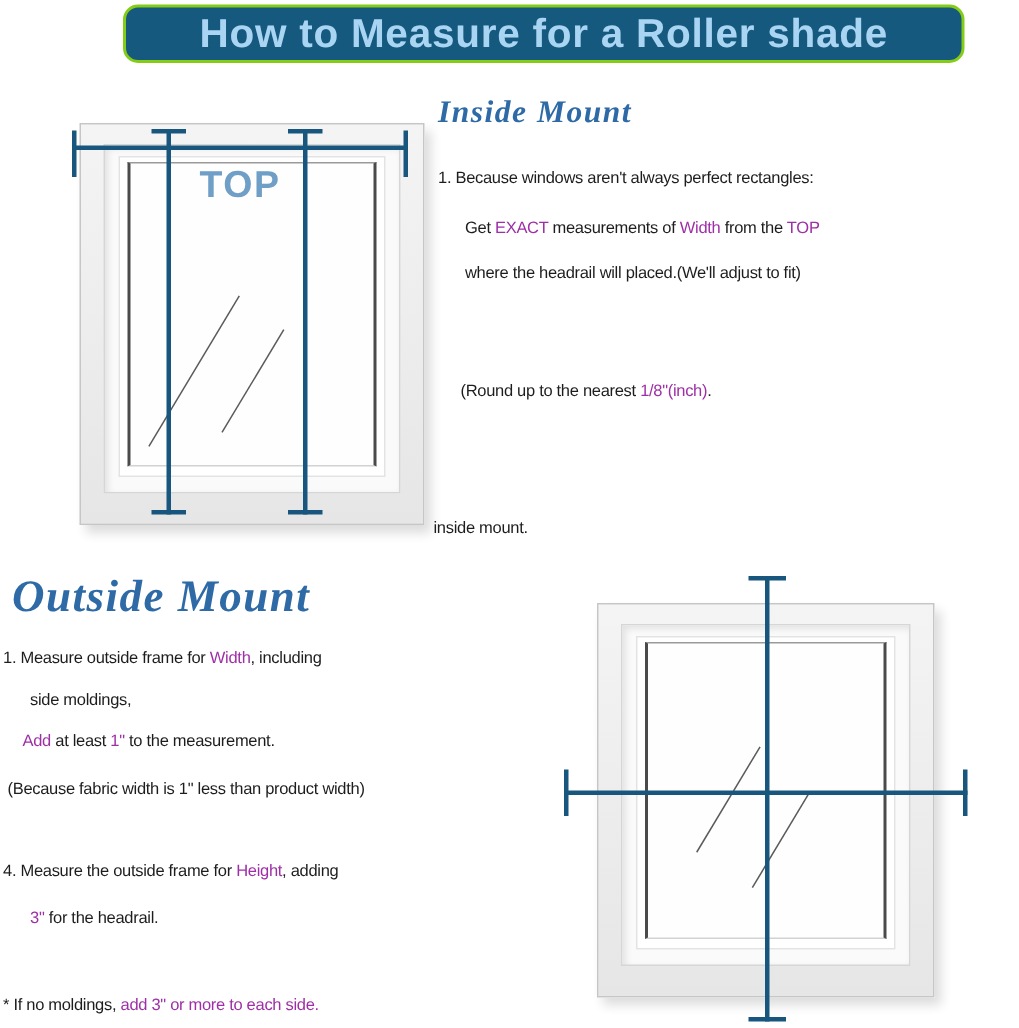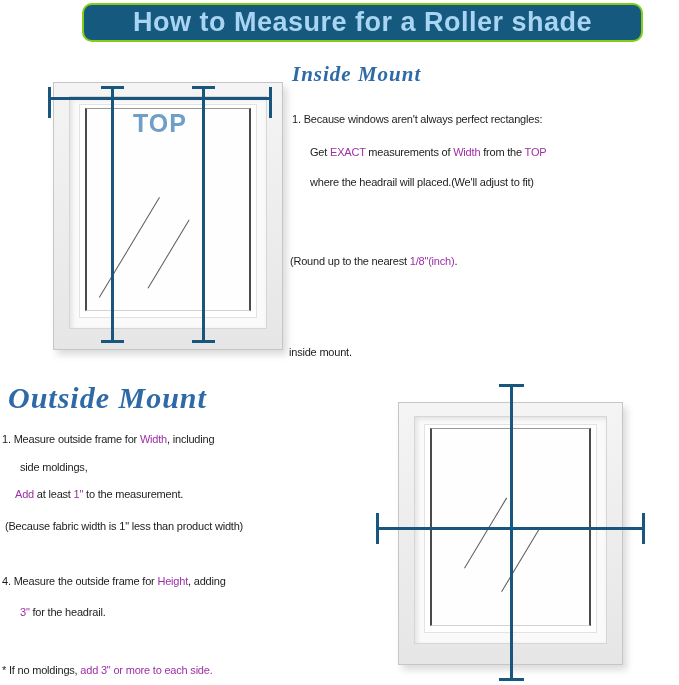--- a/index.html
+++ b/index.html
@@ -69,21 +69,21 @@
   <div class="mline" style="left:202px;top:87px;width:3px;height:256px;"></div>
   <div class="mline" style="left:192px;top:86px;width:23px;height:3px;"></div>
   <div class="mline" style="left:192px;top:340px;width:23px;height:3px;"></div>
 
   <div class="top-label" style="left:133px;top:109px;">TOP</div>
 
   <h2 class="mount-h" style="left:292px;top:62px;font-size:21px;">Inside Mount</h2>
   <div class="tl" style="left:292px;top:109px;"><span>1. Because windows aren't always perfect rectangles:</span></div>
   <div class="tl" style="left:310px;top:142px;"><span>Get </span><span class="c-p">EXACT</span><span> measurements of </span><span class="c-p">Width</span><span> from the </span><span class="c-p">TOP</span></div>
   <div class="tl" style="left:310px;top:172px;"><span>where the headrail will placed.(We'll adjust to fit)</span></div>
-  <div class="tl" style="left:290px;top:251px;"><span>(Round up to the nearest </span><span class="c-p">1/8"(inch)</span><span>.</span></div>
+  <div class="tl" style="left:307px;top:251px;"><span>(Round up to the nearest </span><span class="c-p">1/8"(inch)</span><span>.</span></div>
   <div class="tl" style="left:289px;top:342px;"><span>inside mount.</span></div>
 
   <h2 class="mount-h" style="left:8px;top:381px;font-size:30px;">Outside Mount</h2>
   <div class="tl" style="left:2px;top:429px;"><span>1. Measure outside frame for </span><span class="c-p">Width</span><span>, including</span></div>
   <div class="tl" style="left:20px;top:457px;"><span>side moldings,</span></div>
   <div class="tl" style="left:15px;top:484px;"><span class="c-p">Add</span><span> at least </span><span class="c-p">1"</span><span> to the measurement.</span></div>
   <div class="tl" style="left:5px;top:516px;"><span>(Because fabric width is 1" less than product width)</span></div>
   <div class="tl" style="left:2px;top:571px;"><span>4. Measure the outside frame for </span><span class="c-p">Height</span><span>, adding</span></div>
   <div class="tl" style="left:20px;top:602px;"><span class="c-p">3"</span><span>  for the headrail.</span></div>
   <div class="tl" style="left:2px;top:660px;"><span>* If no moldings, </span><span class="c-p">add 3" or more to each side.</span></div>

